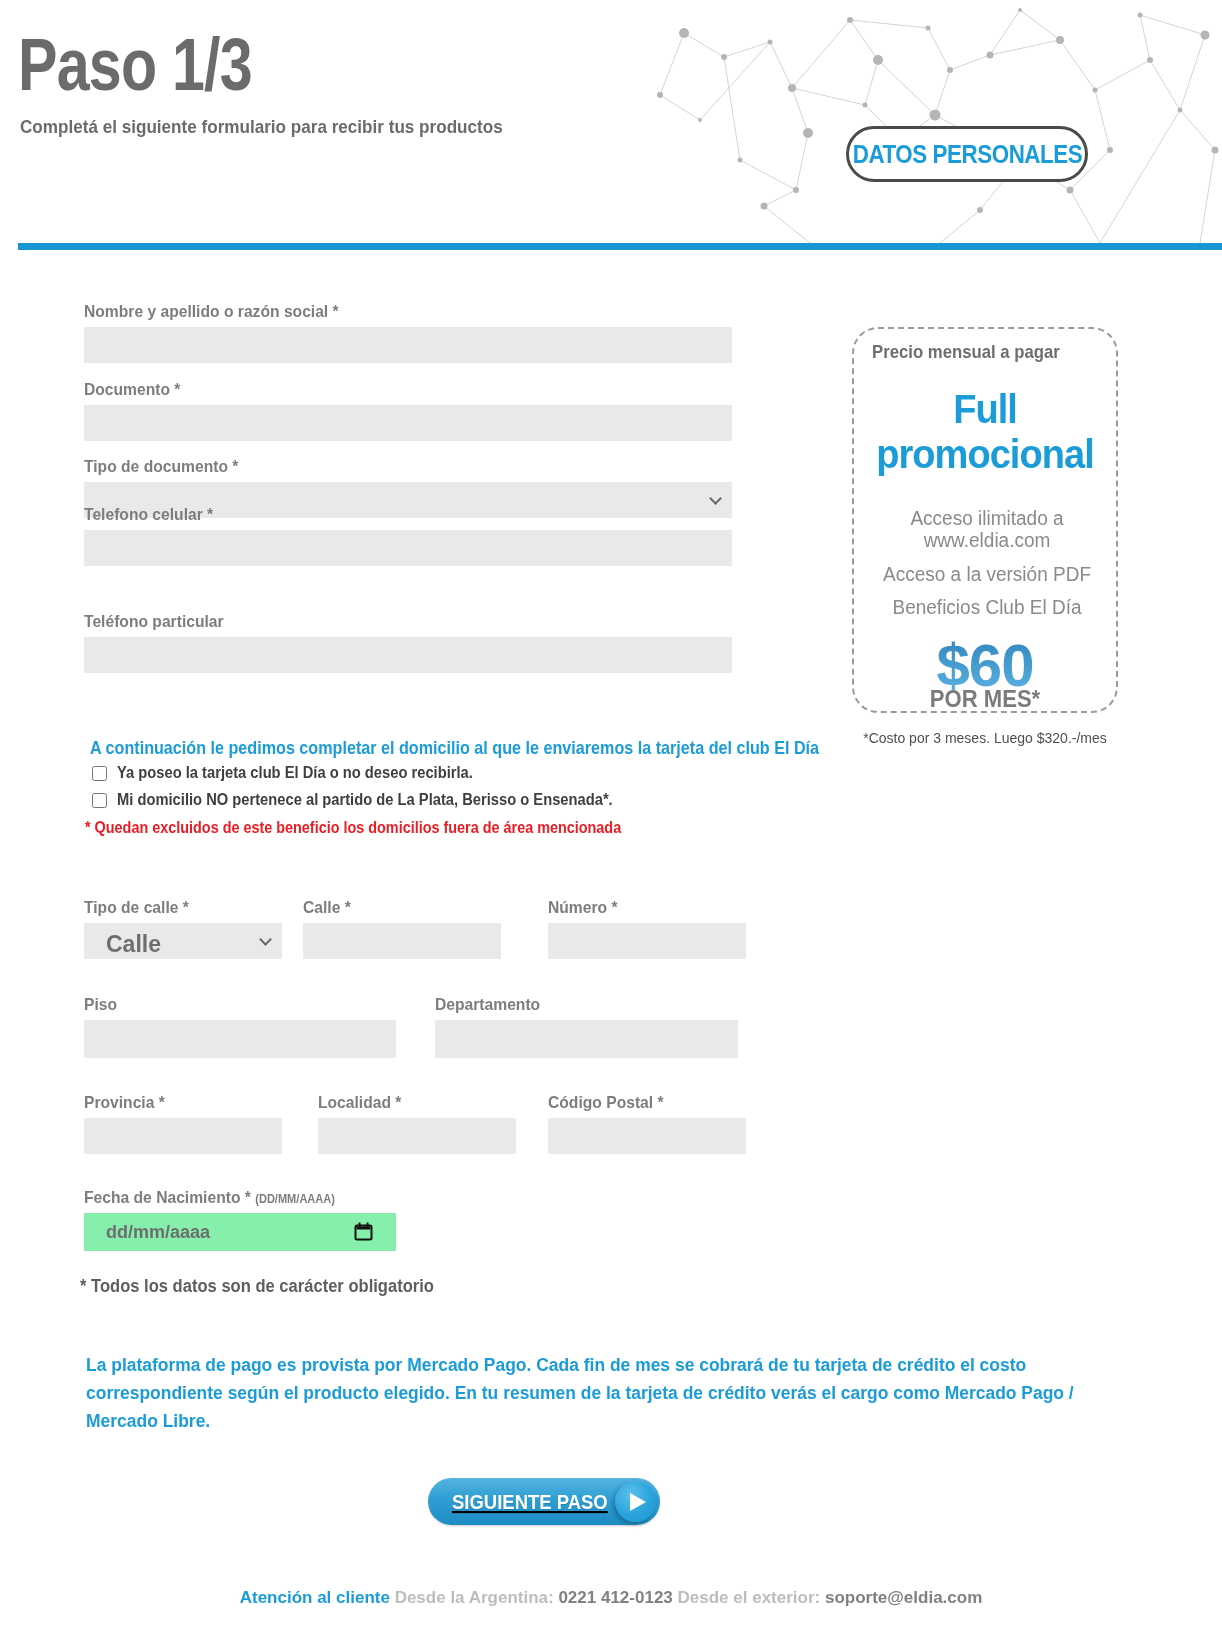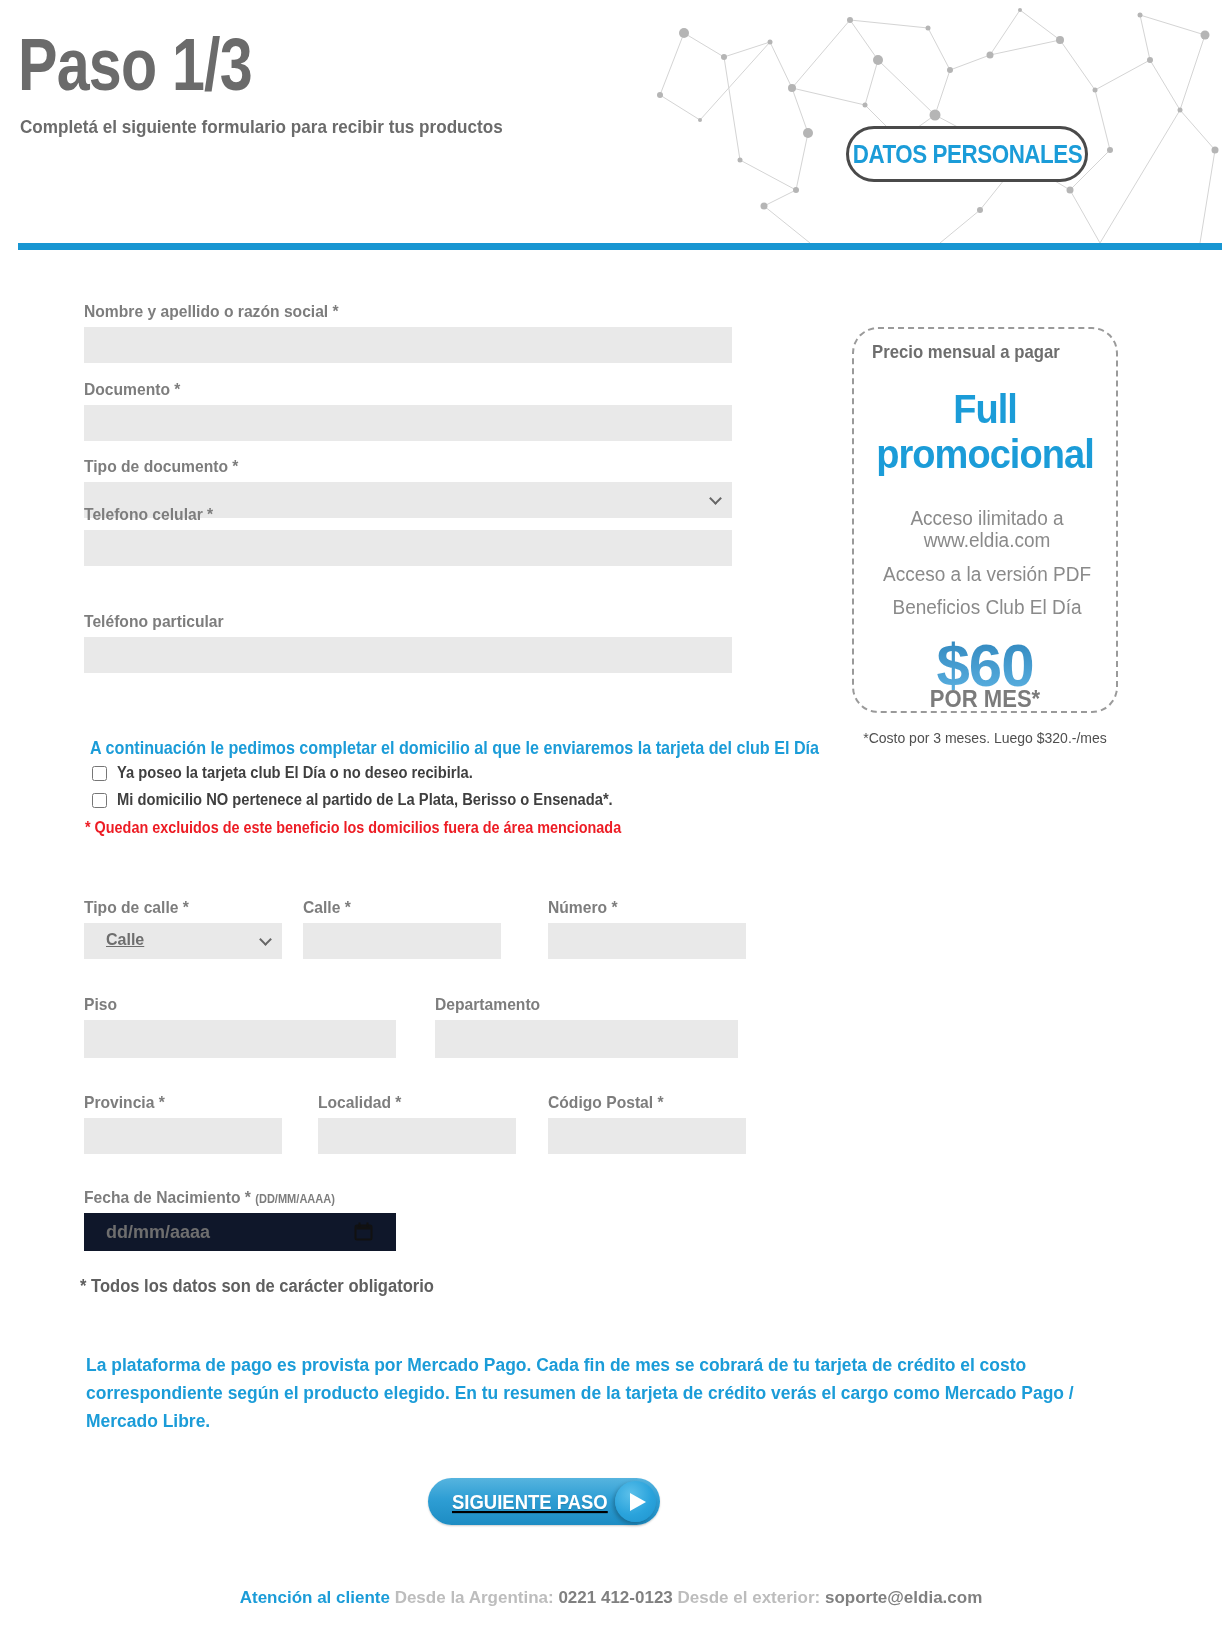--- a/index.html
+++ b/index.html
@@ -21,36 +21,36 @@
   .divider { position:absolute; left:18px; top:243px; width:1204px; height:7px; background:#1896d2; }
 
   
   .fgroup { position:absolute; }
   .flabel { font-size:17px; font-weight:bold; color:#7d7d7d; margin-bottom:5px;
             transform:scaleX(0.92); transform-origin:0 50%; white-space:nowrap; }
   .fhint { font-size:12px; }
   .finput { display:block; width:100%; height:36px; background:#e9e9e9; border:none; outline:none;
             font-family:"Liberation Sans",sans-serif; font-size:17px; color:#555; padding:0 10px; border-radius:0; }
   .fselect { position:relative; width:100%; height:36px; background:#e9e9e9; cursor:pointer; }
-  .fselect .selval { position:absolute; left:22px; top:8px; font-size:16px; font-weight:bold; color:#6e6e6e;text-decoration:underline; }
+  .fselect .selval { position:absolute; left:22px; top:8px; font-size:23px; font-weight:bold; color:#6e6e6e; }
   .chev { position:absolute; right:12px; top:12px; width:9px; height:9px;
           border-right:2px solid #666; border-bottom:2px solid #666; transform:rotate(45deg); }
 
   
   .blue-heading { position:absolute; left:90px; top:737px; font-size:19px; font-weight:bold; color:#1b9cd8;
                   transform:scaleX(0.85); transform-origin:0 0; white-space:nowrap; }
   .checkrow { position:absolute; left:92px; display:flex; align-items:center; gap:10px; }
   .checkrow input { width:15px; height:15px; accent-color:#fff; cursor:pointer; }
   .checkrow label { font-size:16px; font-weight:bold; color:#3f3f3f; cursor:pointer;
                     transform:scaleX(0.92); transform-origin:0 50%; white-space:nowrap; }
   .warning { position:absolute; left:85px; top:819px; font-size:16px; font-weight:bold; color:#ed1c24;
              transform:scaleX(0.9); transform-origin:0 0; white-space:nowrap; }
 
   
-  .datefield { position:relative; width:312px; height:38px; background:#0f172a; }
+  .datefield { position:relative; width:312px; height:38px; background:#86efac; }
   .datefield input { width:100%; height:100%; background:transparent; border:none; outline:none;
                      font-family:"Liberation Sans",sans-serif; font-size:18px; font-weight:bold; color:#6e6e6e; padding:0 22px; }
   .datefield input::placeholder { color:#6e6e6e; opacity:1; }
   .cal { position:absolute; right:22px; top:8px; cursor:pointer; }
 
   .required-note { position:absolute; left:80px; top:1276px; font-size:18px; font-weight:bold; color:#5f5f5f;
                    transform:scaleX(0.92); transform-origin:0 0; white-space:nowrap; }
 
   
   .panel { position:absolute; left:852px; top:327px; width:266px; height:386px;

